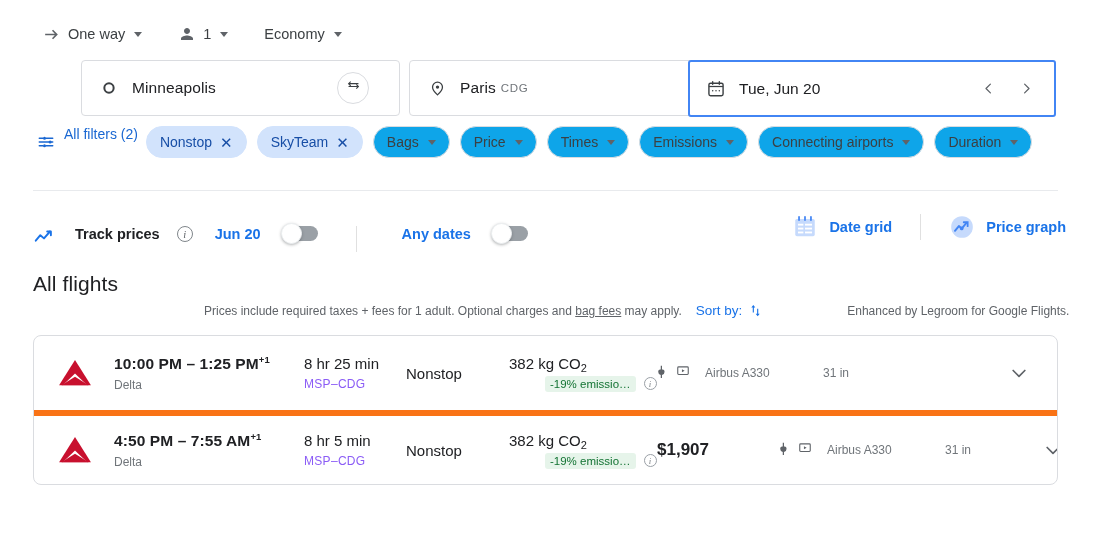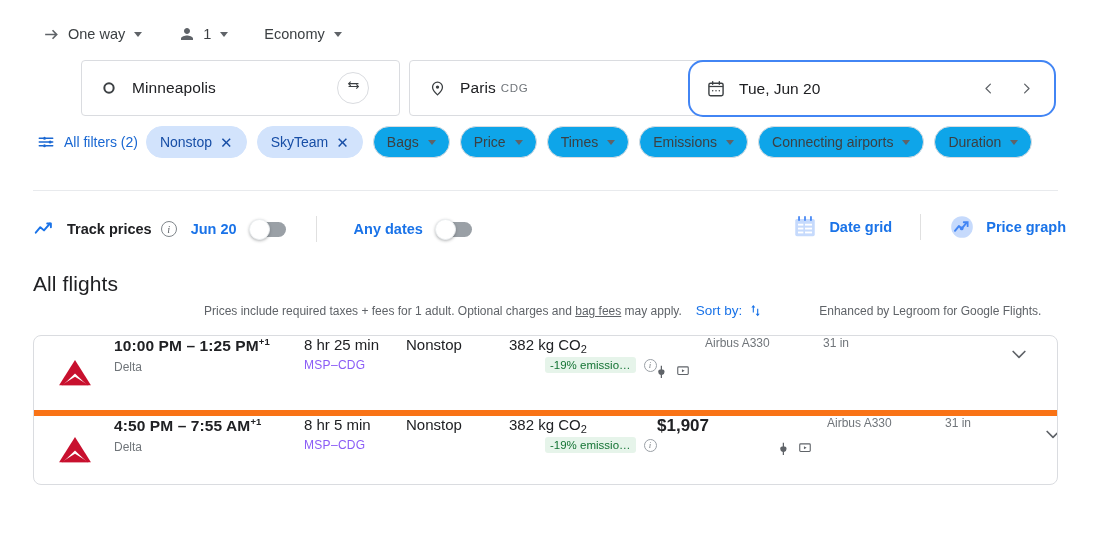--- a/index.html
+++ b/index.html
@@ -54,40 +54,40 @@
     position: absolute; left: 337px; top: 72px;
     width: 32px; height: 32px; border-radius: 50%;
     background: #fff; border: 1px solid #dadce0;
     display: flex; align-items: center; justify-content: center;
     cursor: pointer; z-index: 5;
   }
 
   .date-field {
     position: absolute; left: 688px; top: 60px;
     width: 368px; height: 57px;
-    border: 2px solid #4285f4; border-radius: 15px;
+    border: 2px solid #4285f4; border-radius: 3px;
     display: flex; align-items: center; padding-left: 16px;
     background: #fff; cursor: pointer;
   }
   .date-label { font-size: 15.5px; color: #202124; margin-left: 13px; }
   .date-navs { margin-left: auto; display: flex; align-items: center; gap: 6px; padding-right: 12px; }
   .navbtn {
     width: 32px; height: 32px; border-radius: 50%;
     display: flex; align-items: center; justify-content: center;
     cursor: pointer; color: #5f6368;
   }
 
   
   .filters-row {
     position: absolute; left: 33px; top: 126px;
     display: flex; align-items: center; gap: 0px;
     width: 1045px; height: 32px; overflow: hidden;
   }
   .allfilters {
-    display: flex; align-items: center; gap: 9px;
+    display: flex; gap: 9px;
     height: 32px; padding: 0 8px 0 4px; border-radius: 16px;
     color: #1967d2; font-size: 14px; cursor: pointer; white-space: nowrap;
   }
   .chip {
     display: flex; align-items: center; gap: 7px;
     height: 32px; padding: 0 13px;
     border: 1px solid #dadce0; border-radius: 16px;
     font-size: 14px; color: #3c4043; cursor: pointer; white-space: nowrap;
     margin-right: 10px; background: #0ea5e9;
   }
@@ -98,22 +98,22 @@
   .chip:first-of-type { margin-left: 20px; }
 
   
   .hr-main {
     position: absolute; left: 33px; top: 190px; width: 1025px;
     height: 1px; background: #e8eaed;
   }
 
   
   .track-row {
-    position: absolute; left: 33px; top: 212px;
-    display: flex; align-items: center; height: 34px;
+    position: absolute; left: 33px; top: 226px;
+    display: flex; align-items: flex-start; height: 34px; gap: 8px;
   }
   .track-label { font-size: 14.5px; color: #202124; font-weight: 700; margin-left: 12px; }
   .info-i {
     width: 16px; height: 16px; border-radius: 50%;
     border: 1.3px solid #80868b; color: #5f6368;
     font-size: 10.5px; font-style: italic;
     display: inline-flex; align-items: center; justify-content: center;
     margin-left: 9px; font-family: "Liberation Serif", serif;
   }
   .blue-link { color: #1a73e8; font-size: 14.5px; font-weight: 700; margin-left: 14px; cursor: pointer; }
@@ -147,31 +147,31 @@
   .disclaimer-row {
     position: absolute; left: 204px; top: 303px;
     display: flex; align-items: center; width: 880px;
   }
   .disclaimer { font-size: 12px; color: #5f6368; }
   .disclaimer u { text-decoration: underline; }
   .sortby {
     display: flex; align-items: center; gap: 6px;
     margin-left: 14px; color: #1a73e8; font-size: 13.5px; cursor: pointer;
   }
-  .enhanced { margin-left: 56px; font-size: 12px; color: #5f6368; }
+  .enhanced { margin-left: 84px; font-size: 12px; color: #5f6368; }
 
   
   .flight-list {
     position: absolute; left: 33px; top: 335px;
     width: 1025px;
     border: 1px solid #dadce0; border-radius: 8px;
     background: #fff; overflow: hidden;
   }
   .flight-row {
-    display: flex; 
+    display: flex; align-items: center;
     height: 74px; padding: 0 20px 0 22px;
     cursor: pointer;
   }
   .flight-row + .flight-row { border-top: 6px solid #f97316; }
 
   .logo-cell { width: 58px; flex: none; display:flex; align-items:center; }
   .times-cell { width: 190px; flex: none; }
   .times { font-size: 15.5px; font-weight: 700; color: #202124; letter-spacing: .1px; }
   .times sup { font-size: 9.5px; font-weight: 700; vertical-align: super; }
   .carrier { font-size: 12px; color: #70757a; margin-top: 5px; }

